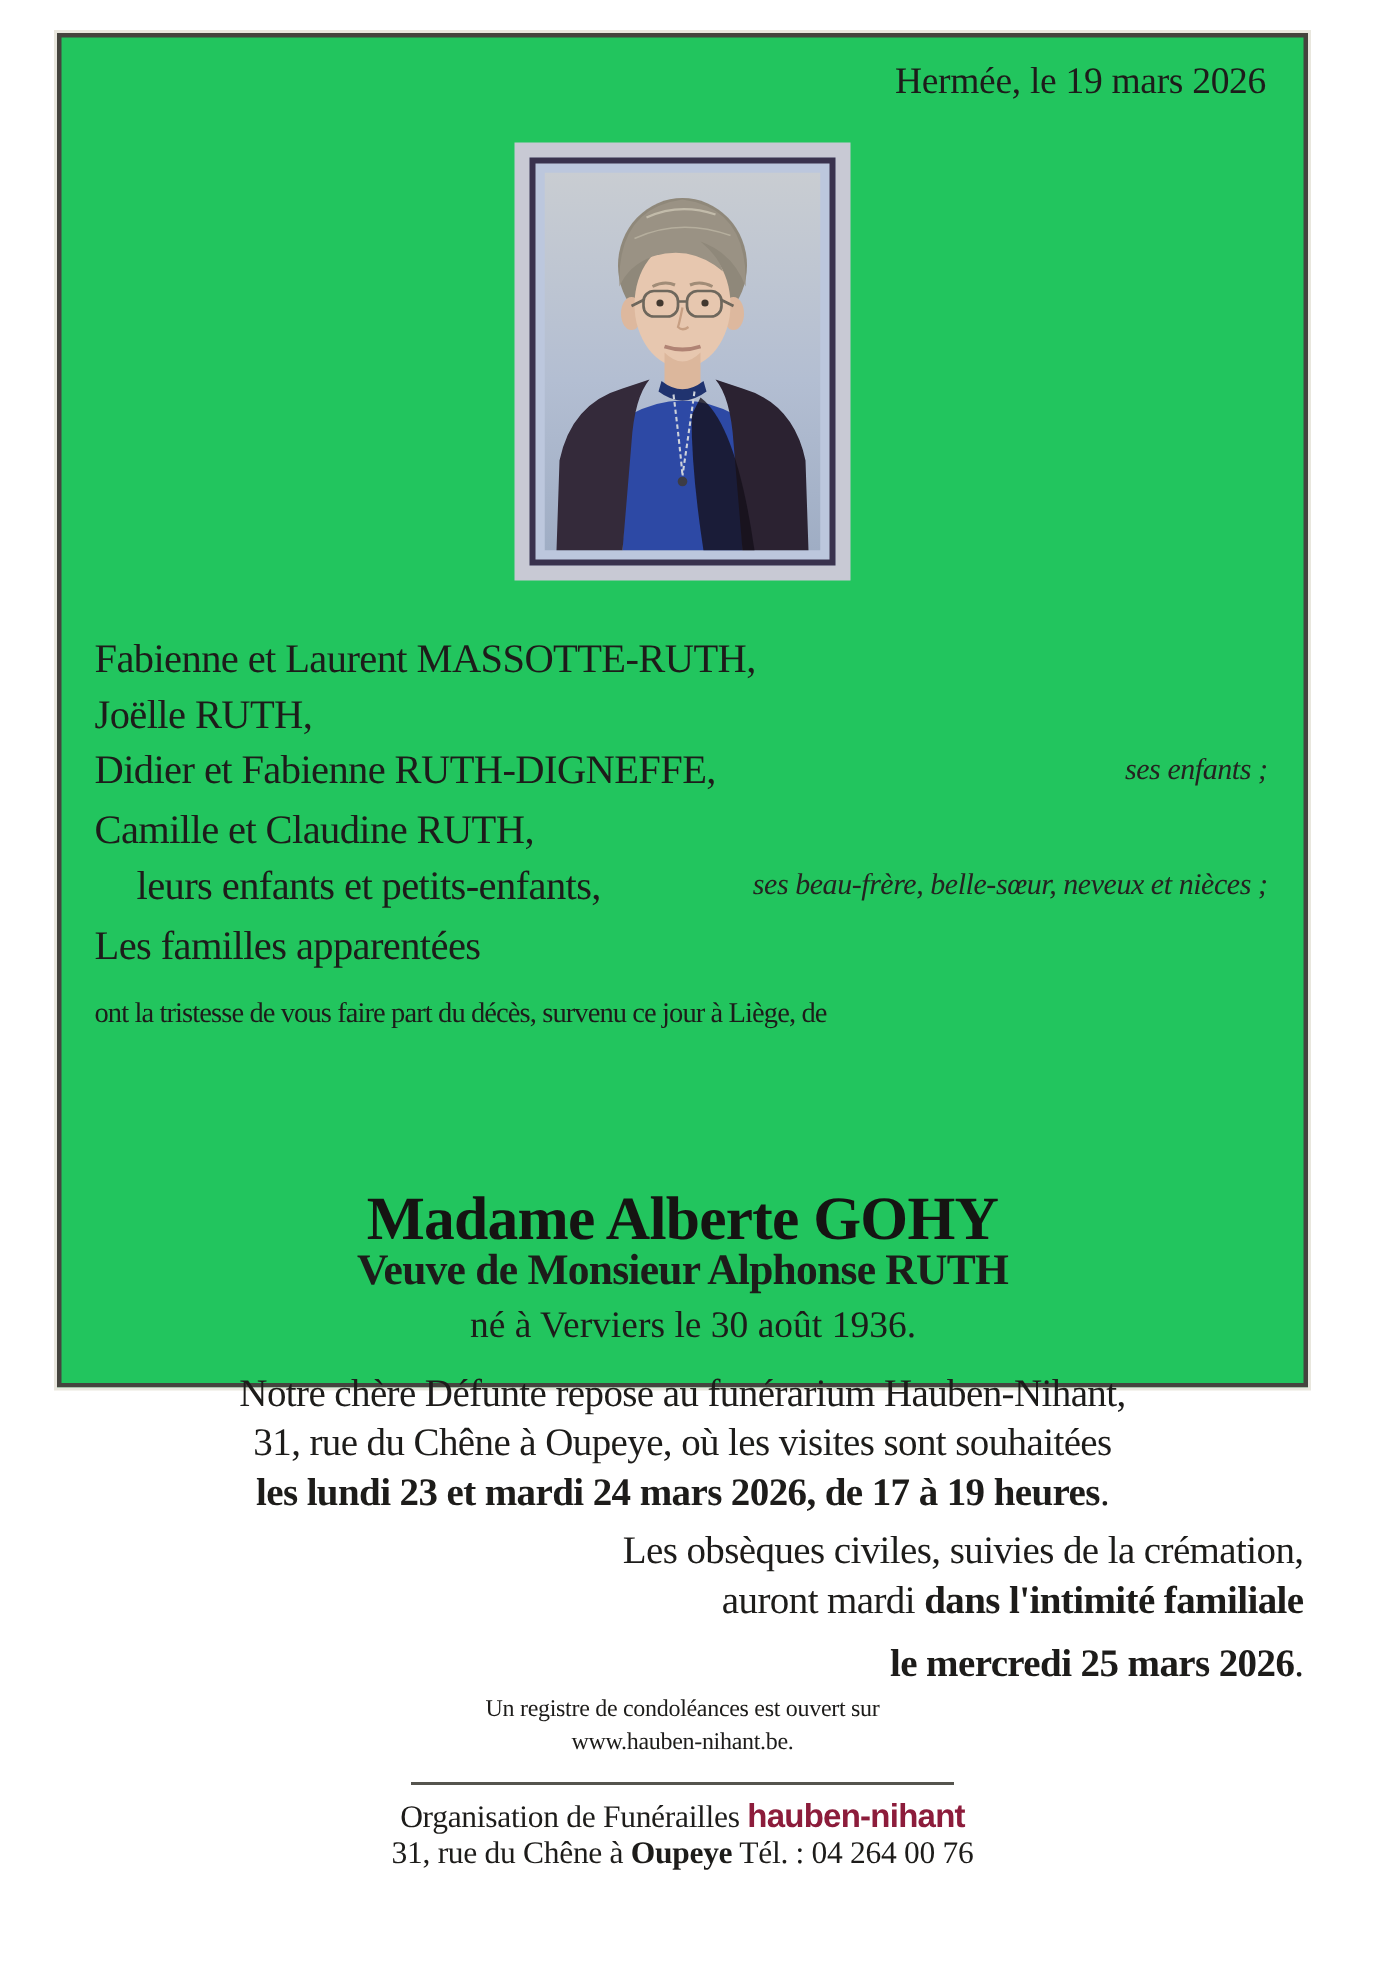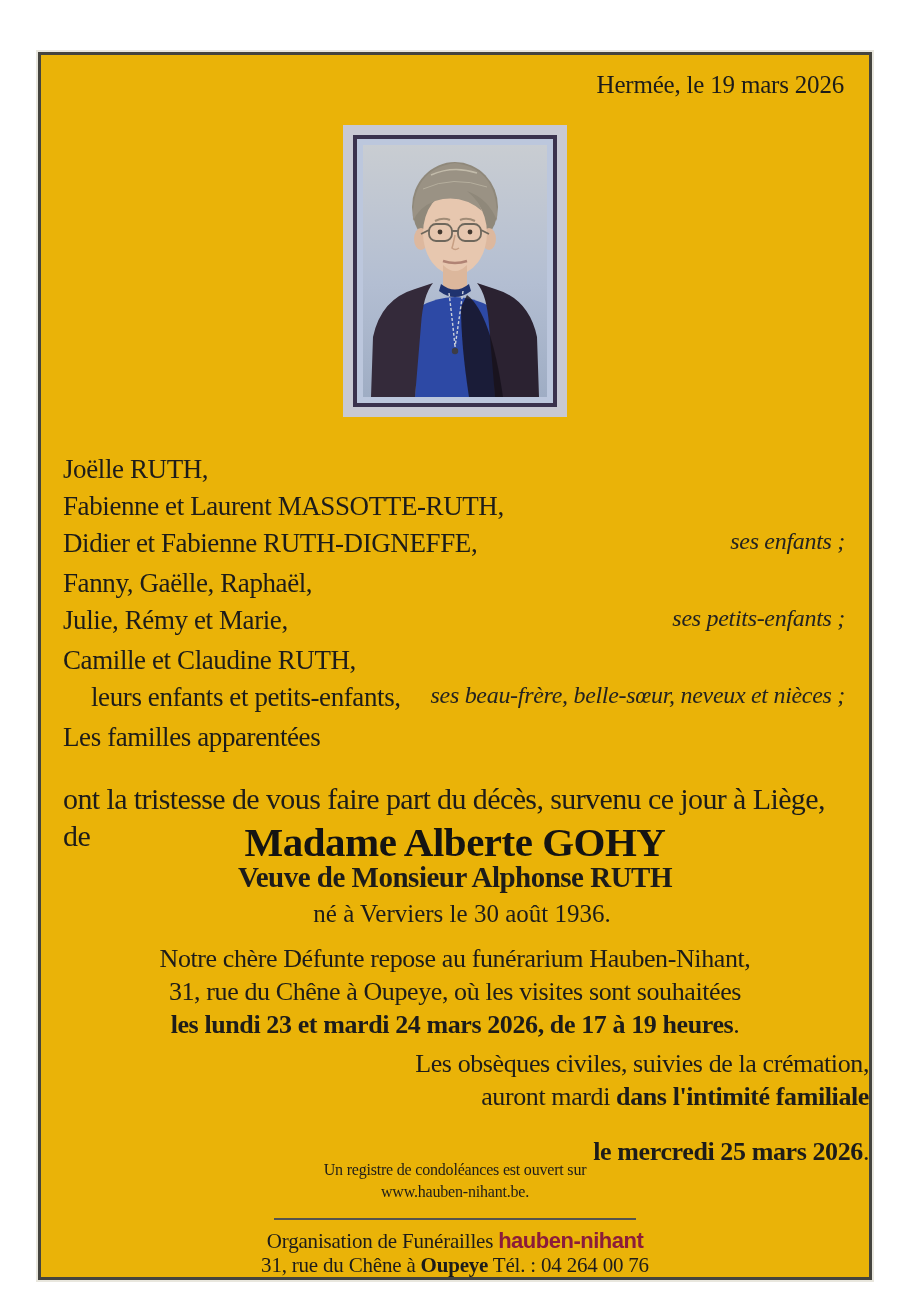--- a/index.html
+++ b/index.html
@@ -5,25 +5,25 @@
   * { margin:0; padding:0; box-sizing:border-box; }
   html,body { width:918px; height:1312px; background:#ffffff; }
   body {
     font-family:"Liberation Serif", serif;
     color:#1d1c1a;
     position:relative;
     overflow:hidden;
   }
   .frame {
     position:absolute;
-    left:38px; top:52px;
-    width:834px; height:1228px;
+    left:38px; top:22px;
+    width:834px; height:903px;
     border:3px solid #45443e;
     outline:2px solid #e9e7de;
-    background:#eab308;
+    background:#22c55e;
   }
   .dateline {
     position:absolute;
     top:16px; right:25px;
     font-size:25px;
     letter-spacing:-0.2px;
   }
   
   .photo-outer {
     position:absolute;
@@ -49,30 +49,30 @@
     display:flex;
     justify-content:space-between;
     align-items:flex-end;
     margin-top:3px;
   }
   .fam-group:first-child { margin-top:0; }
   .fam-lines { line-height:37px; }
   .fam-line.indent { padding-left:28px; }
   .relation {
     font-style:italic;
-    font-size:24px;
+    font-size:20px;
     letter-spacing:-0.3px;
     white-space:nowrap;
     margin-bottom:7px;
     color:#242320;
     font-family:Liberation Serif, serif;
   }
   .announcement {
-    margin-top:24px;
-    font-size:30px;
+    margin-top:8px;
+    font-size:19px;
     letter-spacing:-0.6px;
     line-height:37px;
   }
   
   .centered { position:absolute; left:0; right:0; text-align:center; }
   .deceased-name {
     top:751px;
     font-size:41px;
     font-weight:bold;
     letter-spacing:-0.5px;
@@ -96,21 +96,21 @@
     line-height:33px;
     letter-spacing:-0.4px;
   }
   .para2 {
     top:992px;
     font-size:26px;
     line-height:33px;
     letter-spacing:-0.4px;
     text-align:right;
   }
-  .para2 .date-line { margin-top:22px; }
+  .para2 .date-line { margin-top:9px; }
   .register {
     top:1104px;
     font-size:16px;
     line-height:22px;
     letter-spacing:-0.2px;
   }
   b, .bold { font-weight:bold; }
   
   .footer-divider {
     position:absolute;
@@ -176,34 +176,27 @@
         <path d="M86,148 Q90,180 92,202 M100,146 Q96,175 92,202" stroke="#cdd2db" stroke-width="1.4" fill="none" stroke-dasharray="3,2"></path>
         <circle cx="92" cy="206" r="3.2" fill="#3c3c46"></circle>
       </svg>
     </div>
   </div>
 
   <div class="family">
 
     <div class="fam-group">
       <div class="fam-lines">
+        <div class="fam-line">Fabienne et Laurent MASSOTTE-RUTH,</div>
         <div class="fam-line">Joëlle RUTH,</div>
-        <div class="fam-line">Fabienne et Laurent MASSOTTE-RUTH,</div>
         <div class="fam-line">Didier et Fabienne RUTH-DIGNEFFE,</div>
       </div>
       <div class="relation">ses enfants ;</div>
     </div>
 
-    <div class="fam-group">
-      <div class="fam-lines">
-        <div class="fam-line">Fanny, Gaëlle, Raphaël,</div>
-        <div class="fam-line">Julie, Rémy et Marie,</div>
-      </div>
-      <div class="relation">ses petits-enfants ;</div>
-    </div>
 
     <div class="fam-group">
       <div class="fam-lines">
         <div class="fam-line">Camille et Claudine RUTH,</div>
         <div class="fam-line indent">leurs enfants et petits-enfants,</div>
       </div>
       <div class="relation">ses beau-frère, belle-sœur, neveux et nièces ;</div>
     </div>
 
     <div class="fam-group">

